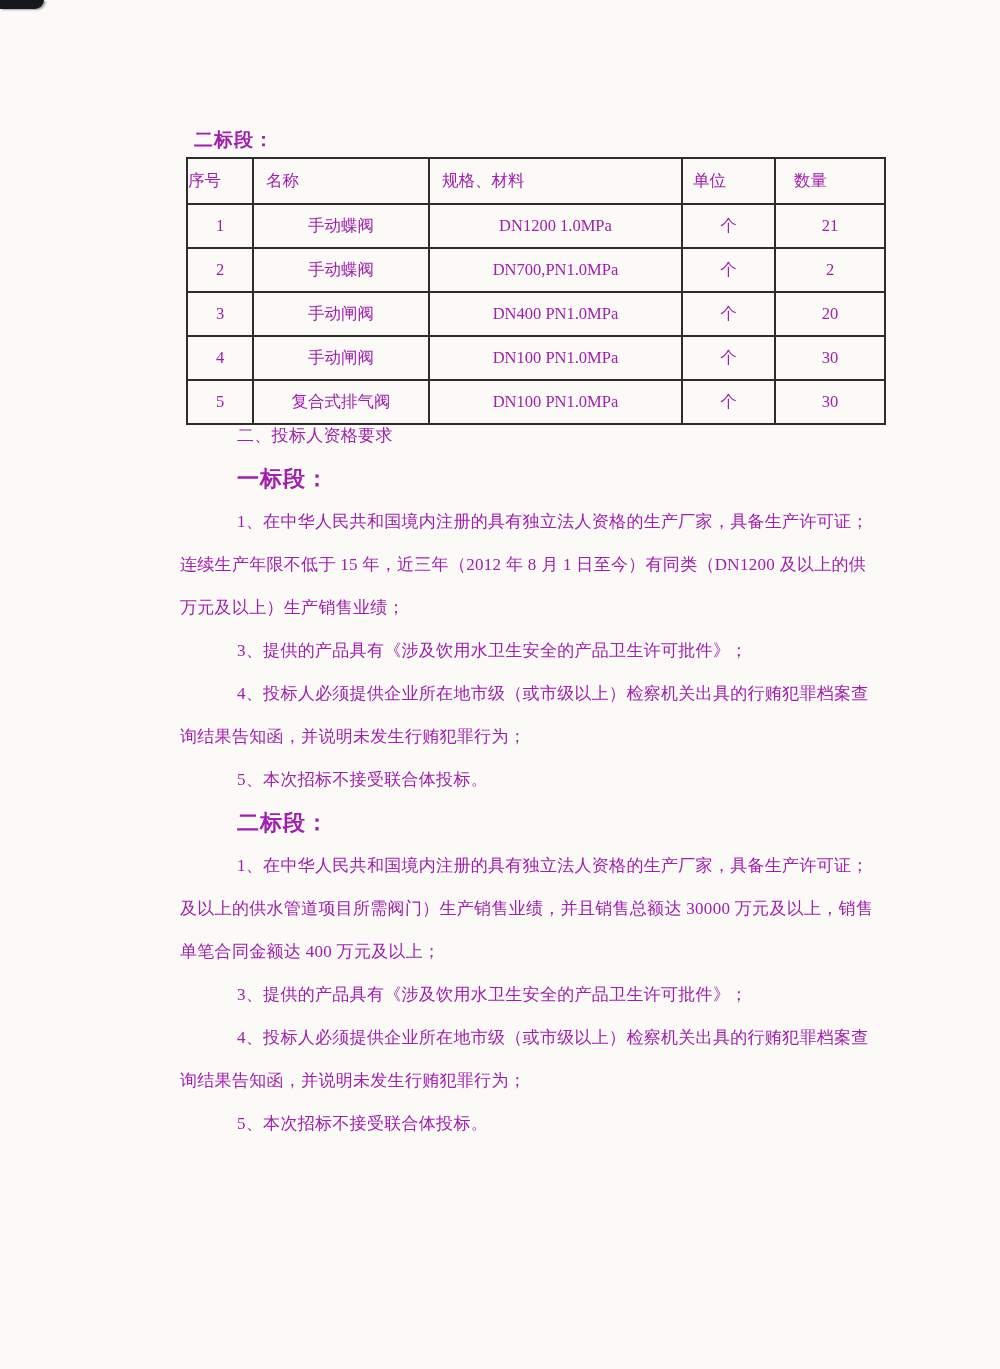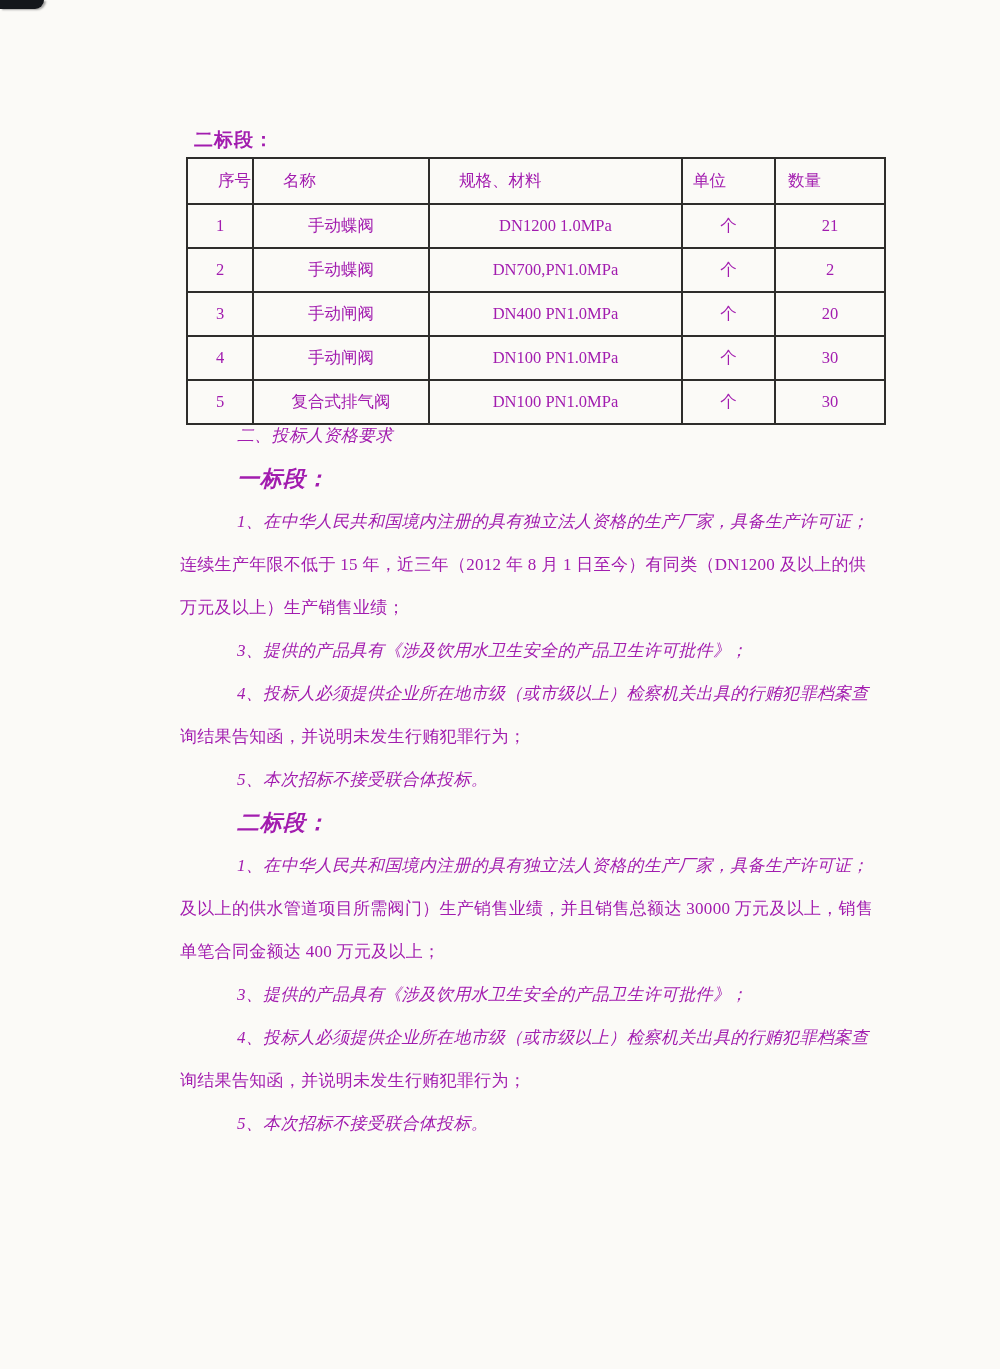--- a/index.html
+++ b/index.html
@@ -28,32 +28,32 @@
     position:absolute; left:186px; top:157px;
     width:698px; border-collapse:collapse; table-layout:fixed;
   }
   table.items th, table.items td {
     border:2px solid #2e2d2b;
     font-weight:normal;
     font-size:16.5px;
     overflow:hidden;
     white-space:nowrap;
   }
-  table.items thead th { height:42px; text-align:left; padding-left:29px; }
-  table.items thead th:first-child { text-align:right; padding-left:0; }
+  table.items thead th { height:42px; text-align:left; padding-left:12px; }
+  table.items thead th:first-child { text-align:left; padding-left:0; }
   table.items thead th.col-unit { padding-left:10px; }
-  table.items thead th.col-qty  { padding-left:12px; }
+  table.items thead th.col-qty  { padding-left:18px; }
   table.items tbody td { height:42px; text-align:center; padding:0; }
   .body-text { position:absolute; left:180px; top:414px; width:714px; }
   .line {
     height:43px; line-height:43px;
     font-size:17px; letter-spacing:0.3px;
     white-space:nowrap;
   }
-  .indent-para  { padding-left:57px;font-style:italic; }
+  .indent-para  { padding-left:57px; }
   .indent-small { padding-left:38px; }
   .indent-none  { padding-left:0; }
   .style-bold {
     font-family:"Liberation Sans","DejaVu Sans",sans-serif;
     font-weight:bold; font-size:22px; letter-spacing:1px;
   }
 </style>
 </head>
 <body>
 

